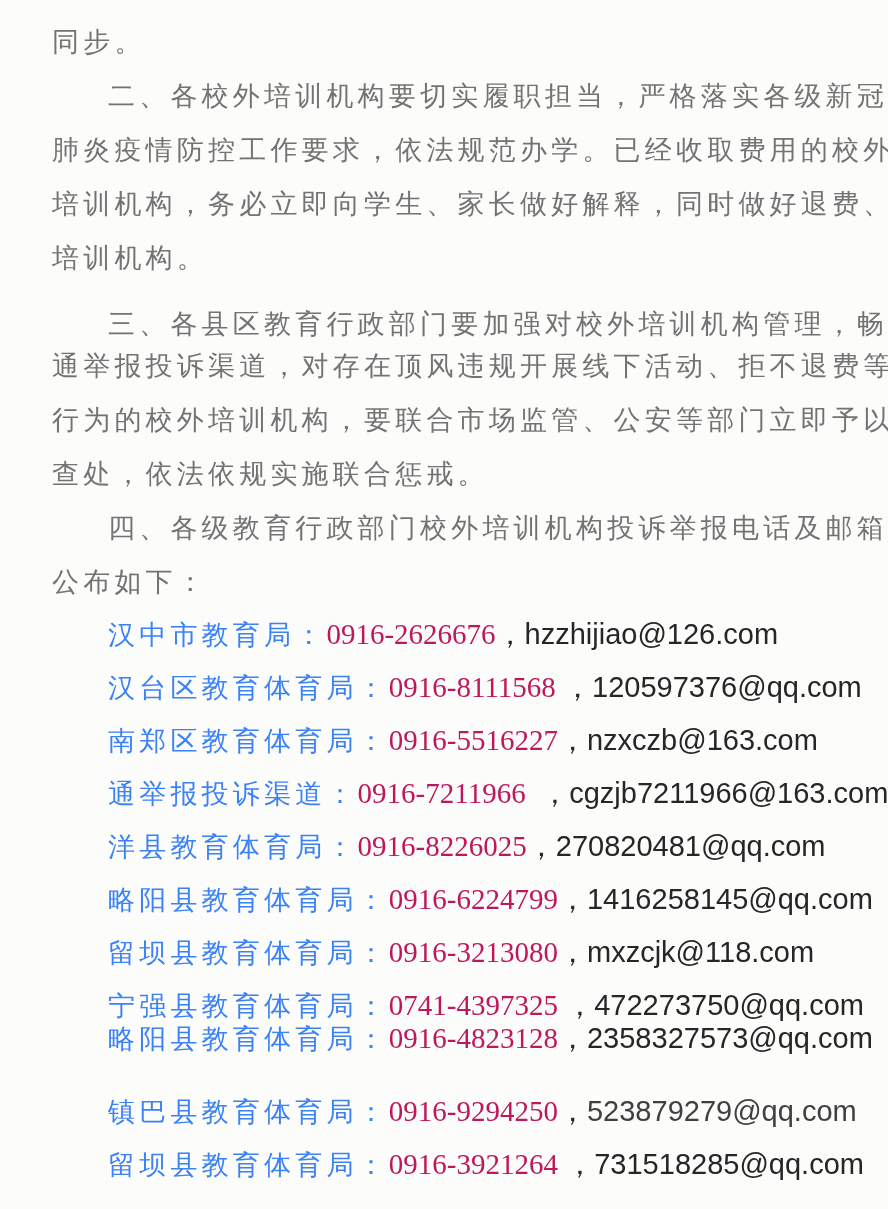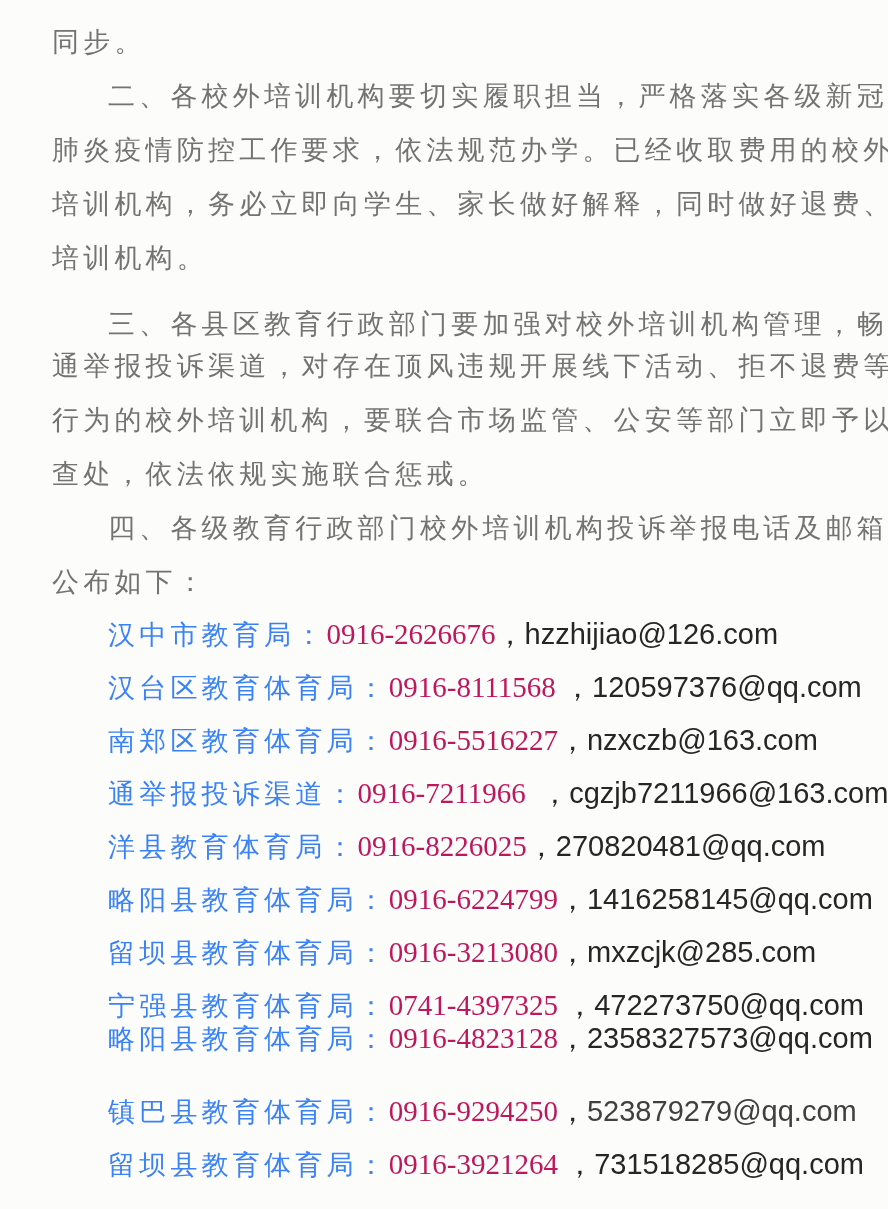--- a/index.html
+++ b/index.html
@@ -104,21 +104,21 @@
     <div class="contact" style="top:773px">
       <span class="label">通举报投诉渠道：</span><span class="num">0916-7211966</span><span class="sep" style="white-space:pre">  ，</span><span class="email">cgzjb7211966@163.com</span>
     </div>
     <div class="contact" style="top:826px">
       <span class="label">洋县教育体育局：</span><span class="num">0916-8226025</span><span class="sep">，</span><span class="email">270820481@qq.com</span>
     </div>
     <div class="contact" style="top:879px">
       <span class="label">略阳县教育体育局：</span><span class="num">0916-6224799</span><span class="sep">，</span><span class="email">1416258145@qq.com</span>
     </div>
     <div class="contact" style="top:932px">
-      <span class="label">留坝县教育体育局：</span><span class="num">0916-3213080</span><span class="sep">，</span><span class="email">mxzcjk@285.com</span>
+      <span class="label">留坝县教育体育局：</span><span class="num">0916-3213080</span><span class="sep">，</span><span class="email">mxzcjk@118.com</span>
     </div>
     <div class="contact" style="top:985px">
       <span class="label">宁强县教育体育局：</span><span class="num">0741-4397325</span><span class="sep" style="white-space:pre"> ，</span><span class="email">472273750@qq.com</span>
     </div>
     <div class="contact" style="top:1018px">
       <span class="label">略阳县教育体育局：</span><span class="num">0916-4823128</span><span class="sep">，</span><span class="email">2358327573@qq.com</span>
     </div>
     <div class="contact" style="top:1091px">
       <span class="label">镇巴县教育体育局：</span><span class="num">0916-9294250</span><span class="sep">，</span><span class="email" style="color:#404040">523879279@qq.com</span>
     </div>

